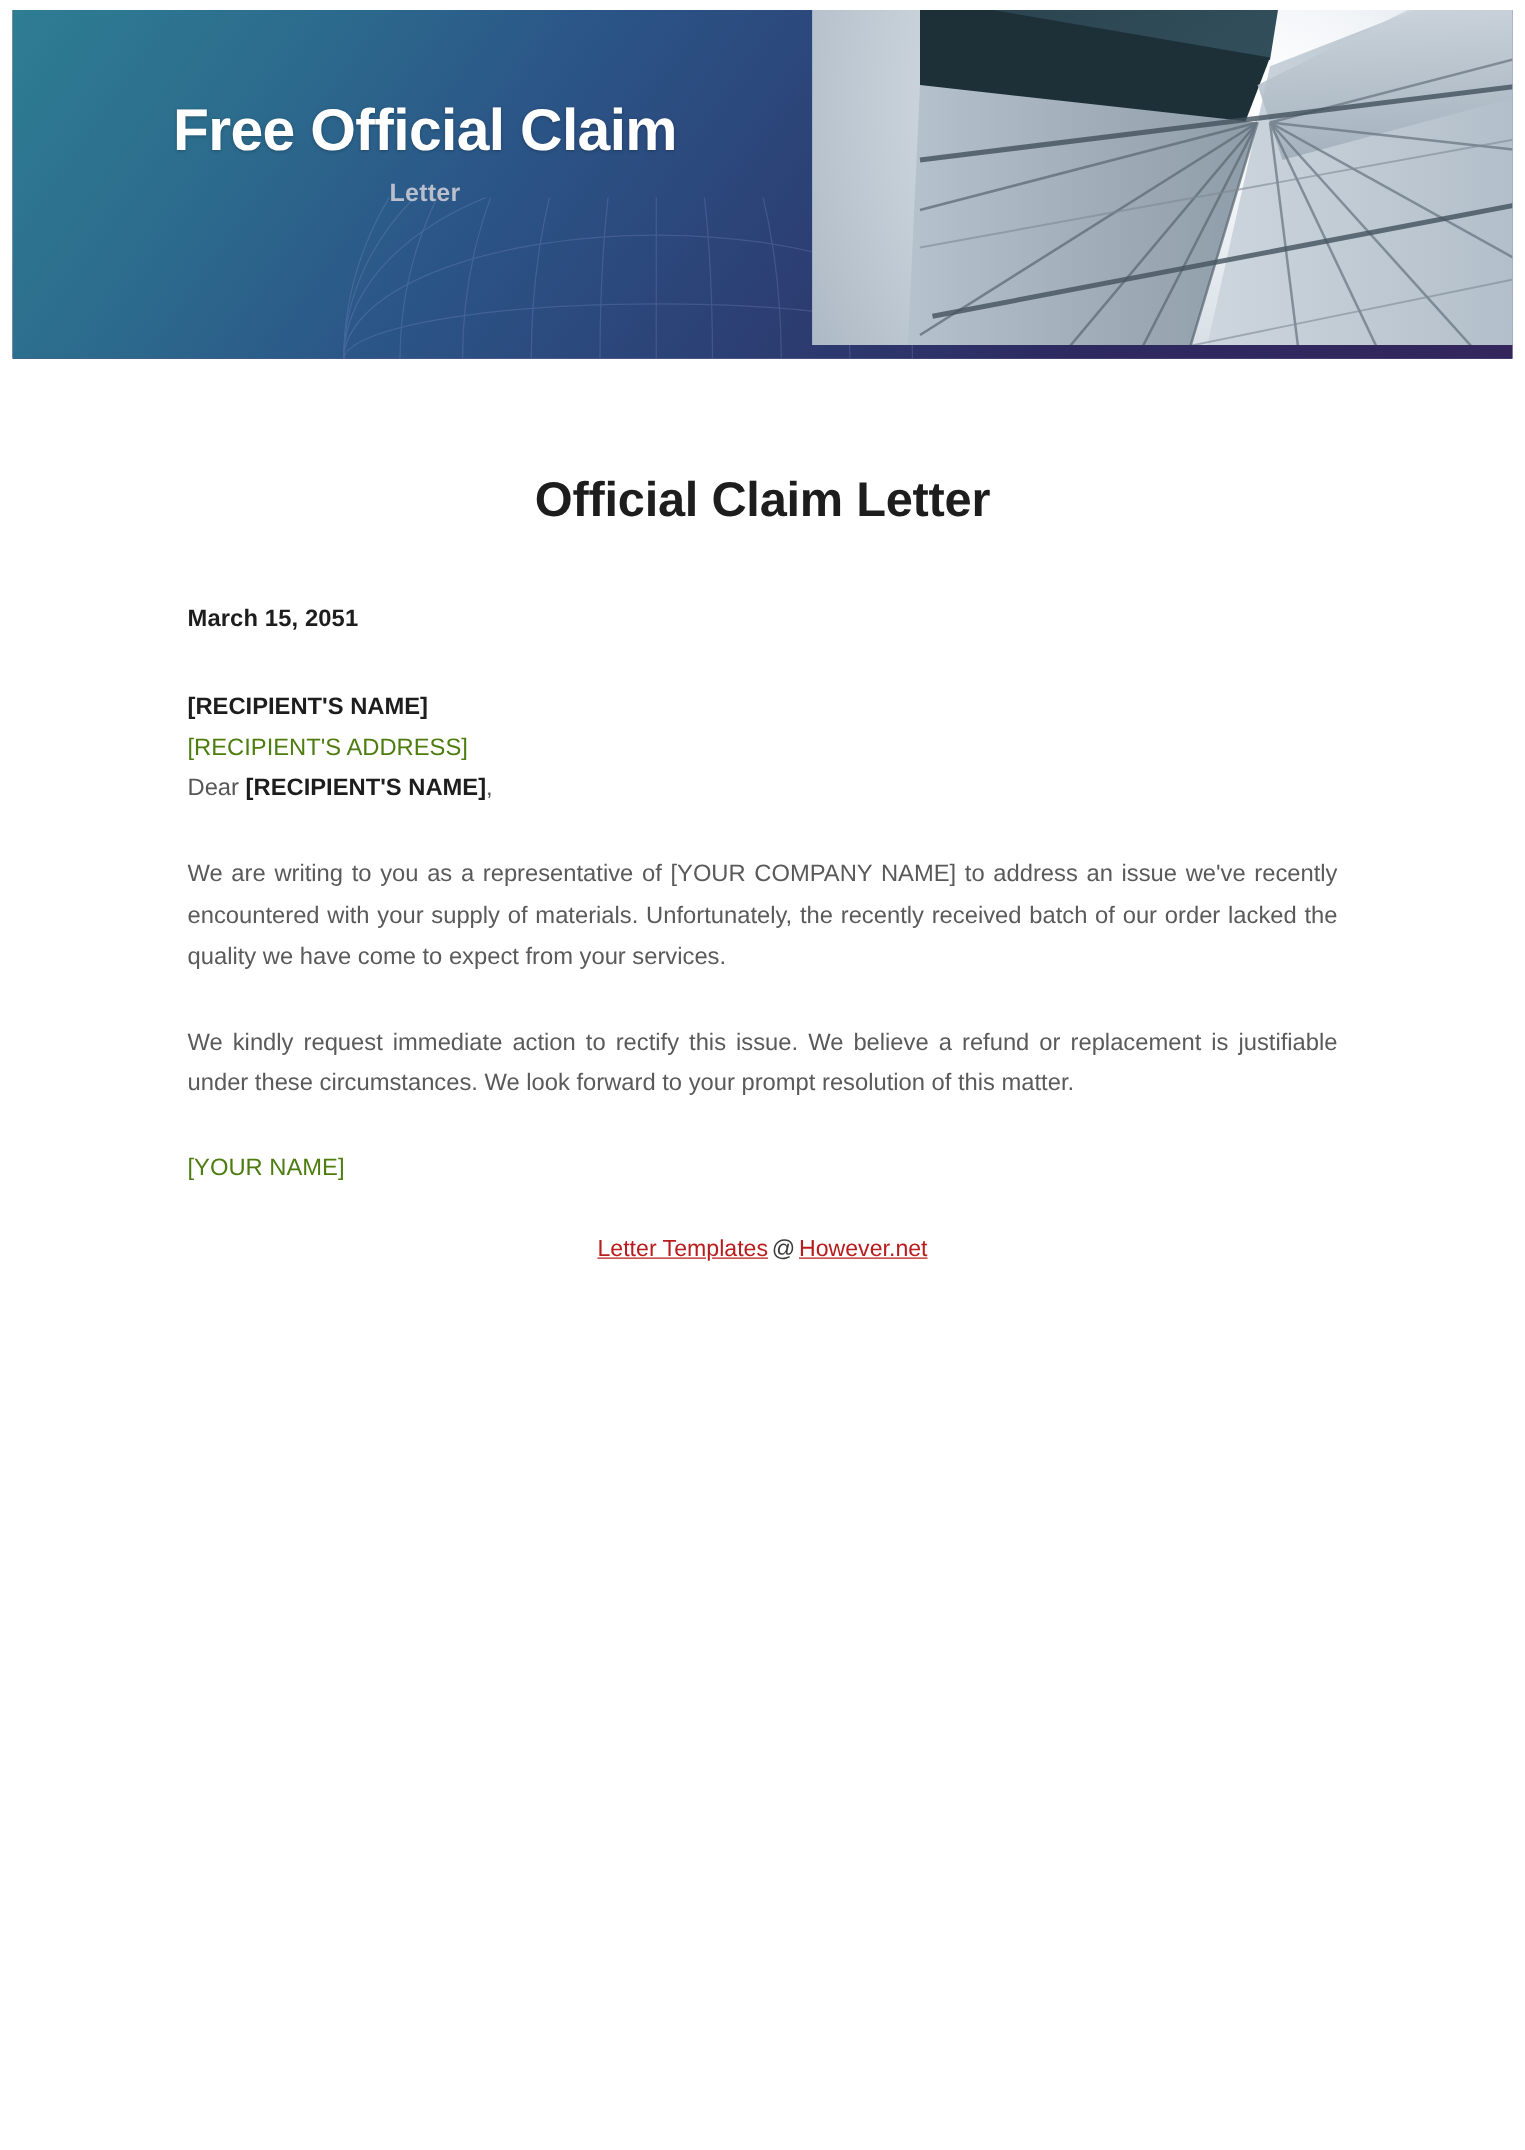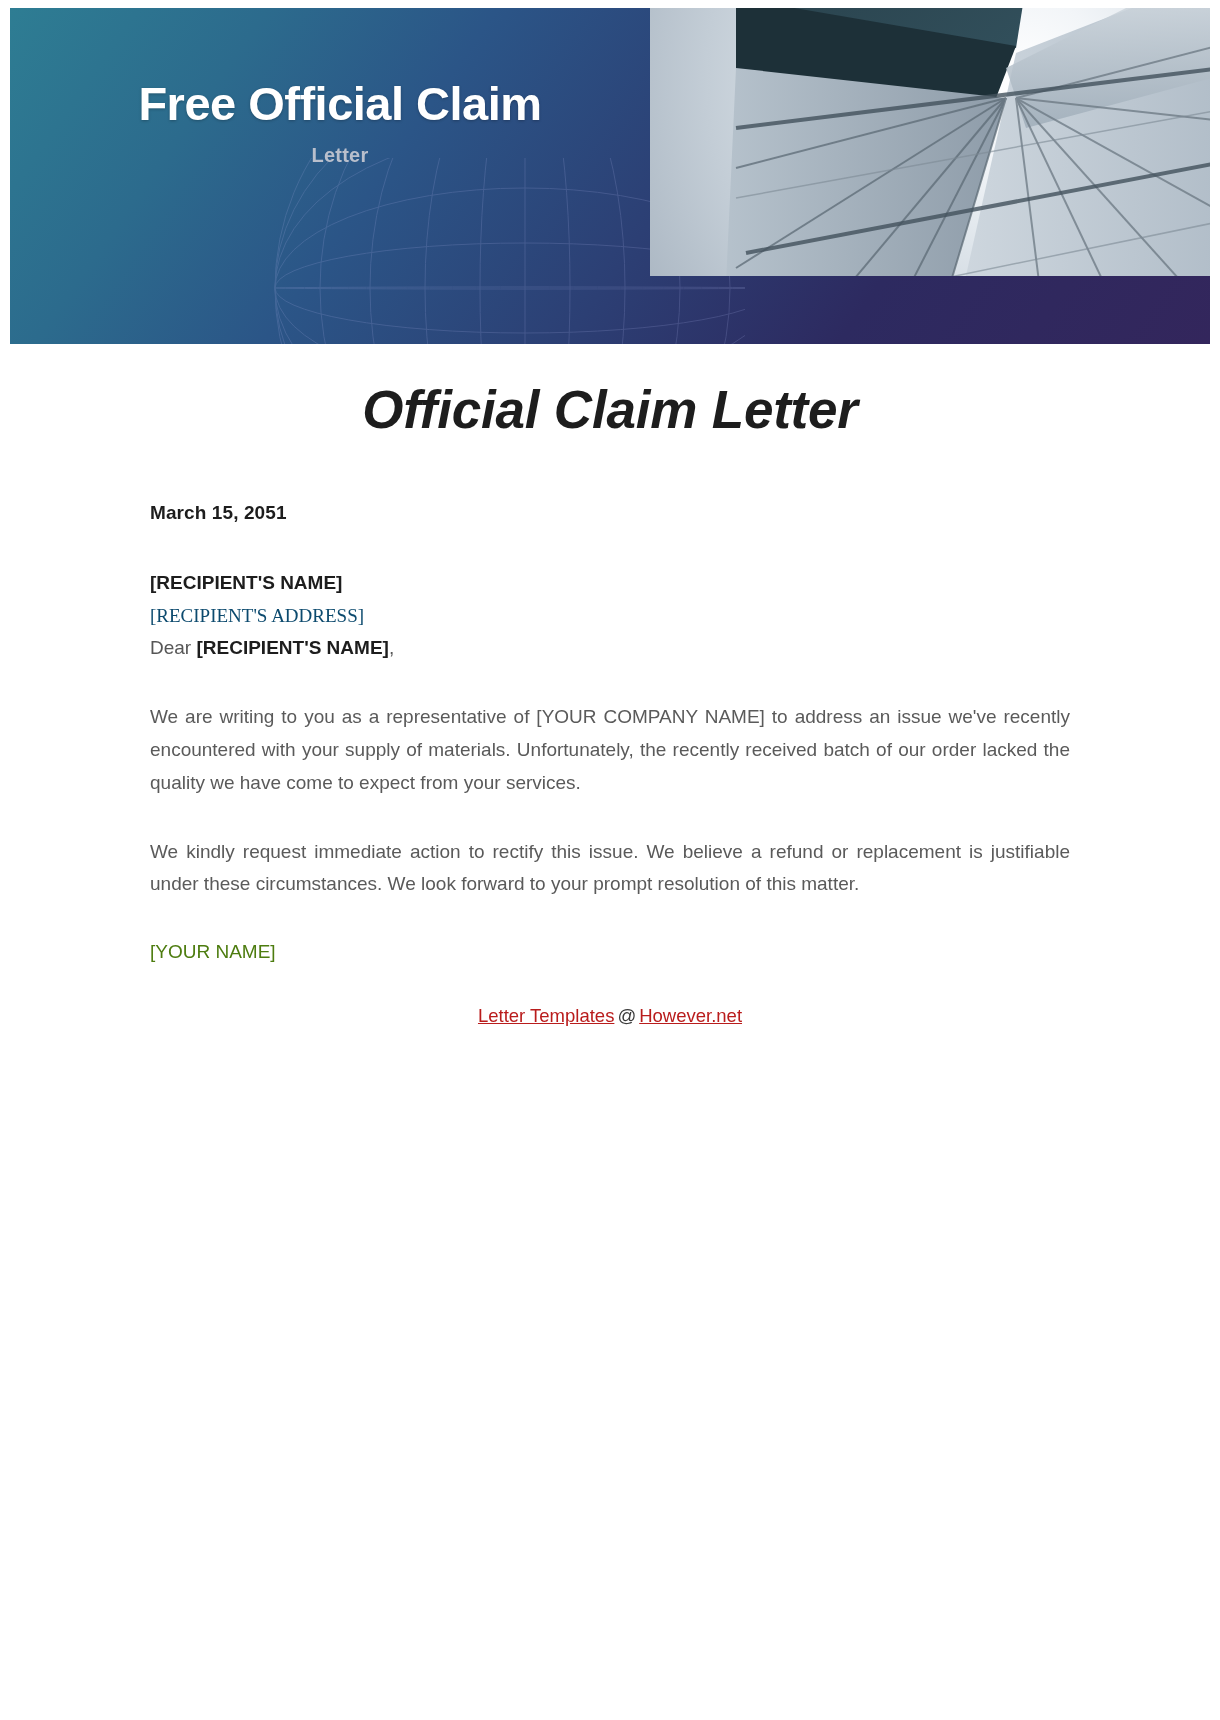--- a/index.html
+++ b/index.html
@@ -16,21 +16,21 @@
     position: relative;
     overflow: hidden;
   }
 
   
   .banner {
     position: absolute;
     left: 10px;
     top: 8px;
     width: 1200px;
-    height: 336px;
+    height: 279px;
     overflow: hidden;
     background: #27265a;
   }
   .banner-gradient {
     position: absolute;
     inset: 0;
     background:
       linear-gradient(125deg,
         #2e7d93 0%,
         #2c6b8d 18%,
@@ -121,25 +121,24 @@
   
   .doc {
     position: absolute;
     left: 0;
     top: 276px;
     width: 1220px;
   }
   .doc-title {
     margin: 103px 0 0 0;
     text-align: center;
-    font-size: 53px;
+    font-size: 39px;
     font-weight: bold;
     color: #1d1d1d;
     letter-spacing: -0.2px;
-    font-style: italic;
   }
 
   .content {
     margin: 4px auto;
     padding-top: 58px;
     width: 920px;
   }
 
   .date-line {
     font-size: 19px;
@@ -154,22 +153,21 @@
     line-height: 1.72;
     color: #555555;
   }
   .recipient-name {
     font-weight: bold;
     color: #1d1d1d;
     display: block;
   }
   .recipient-address {
     display: block;
-    color: #0c4a6e;
-    font-family: Liberation Serif, serif;
+    color: #4d7c0f;
   }
   .salutation { display: block; color: #565656; }
   .salutation .strong { font-weight: bold; color: #1d1d1d; }
 
   .para {
     margin-top: 36px;
     font-size: 19px;
     line-height: 1.73;
     color: #5a5a5a;
     text-align: justify;

